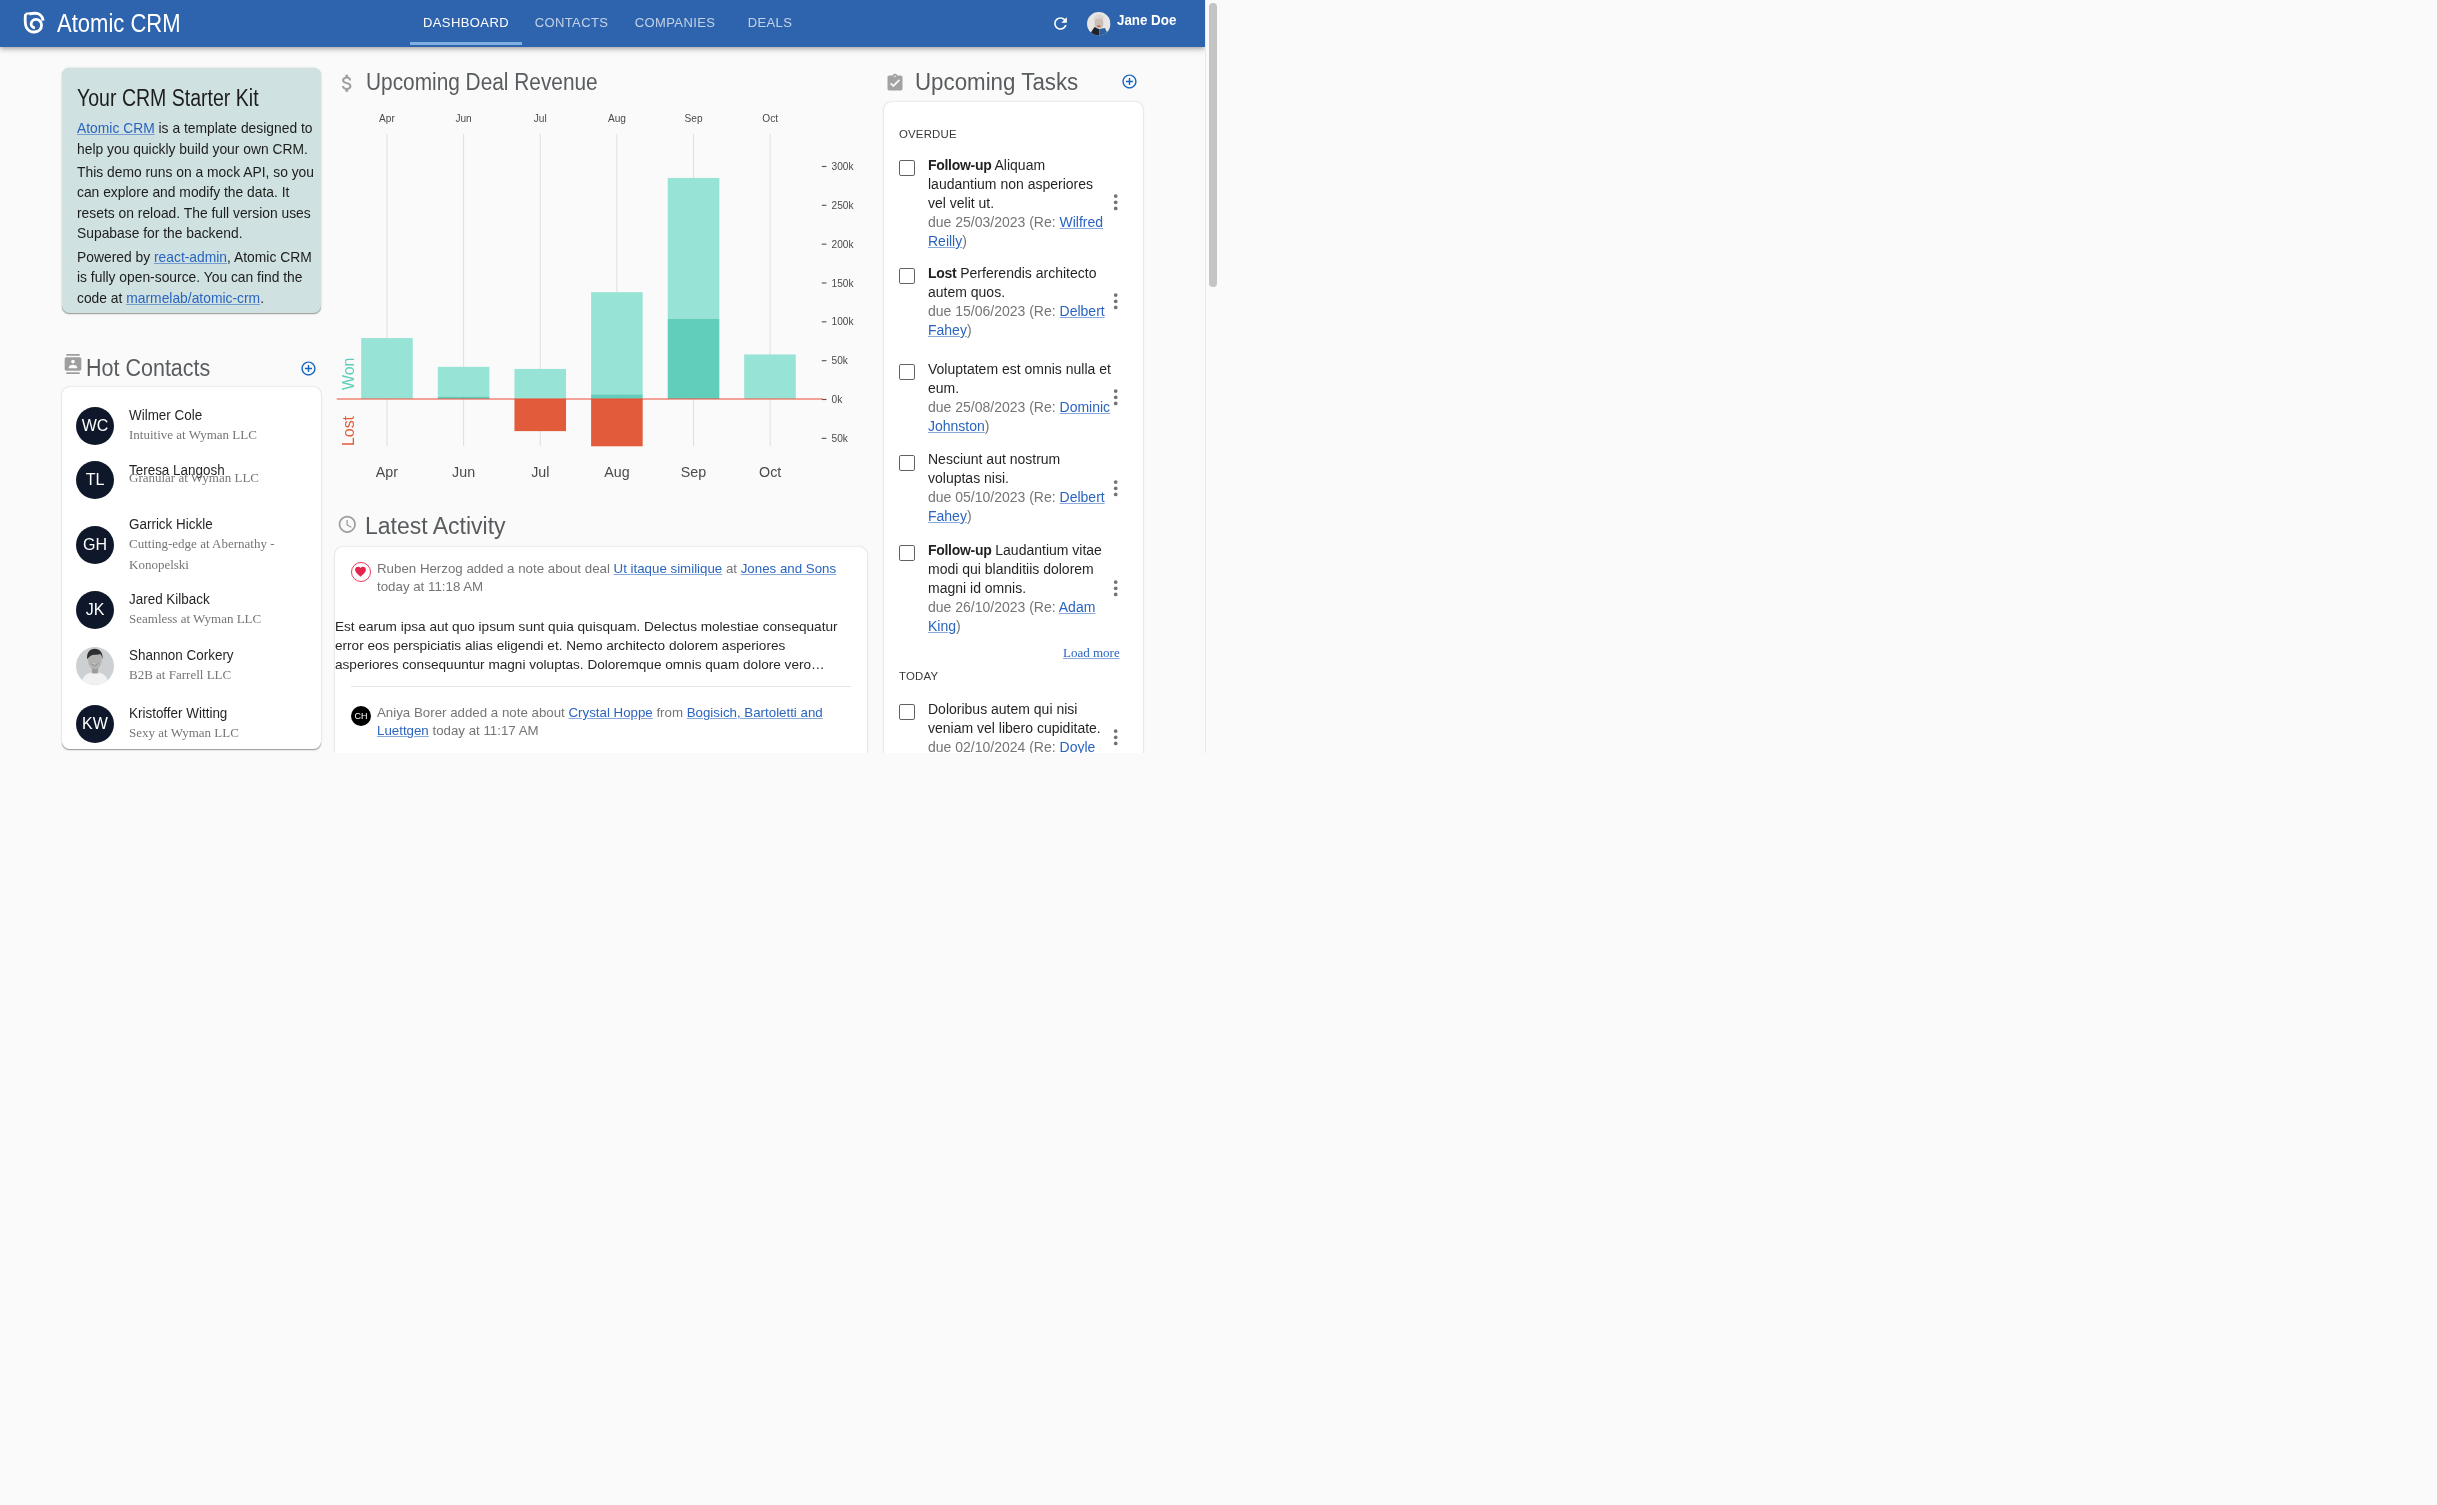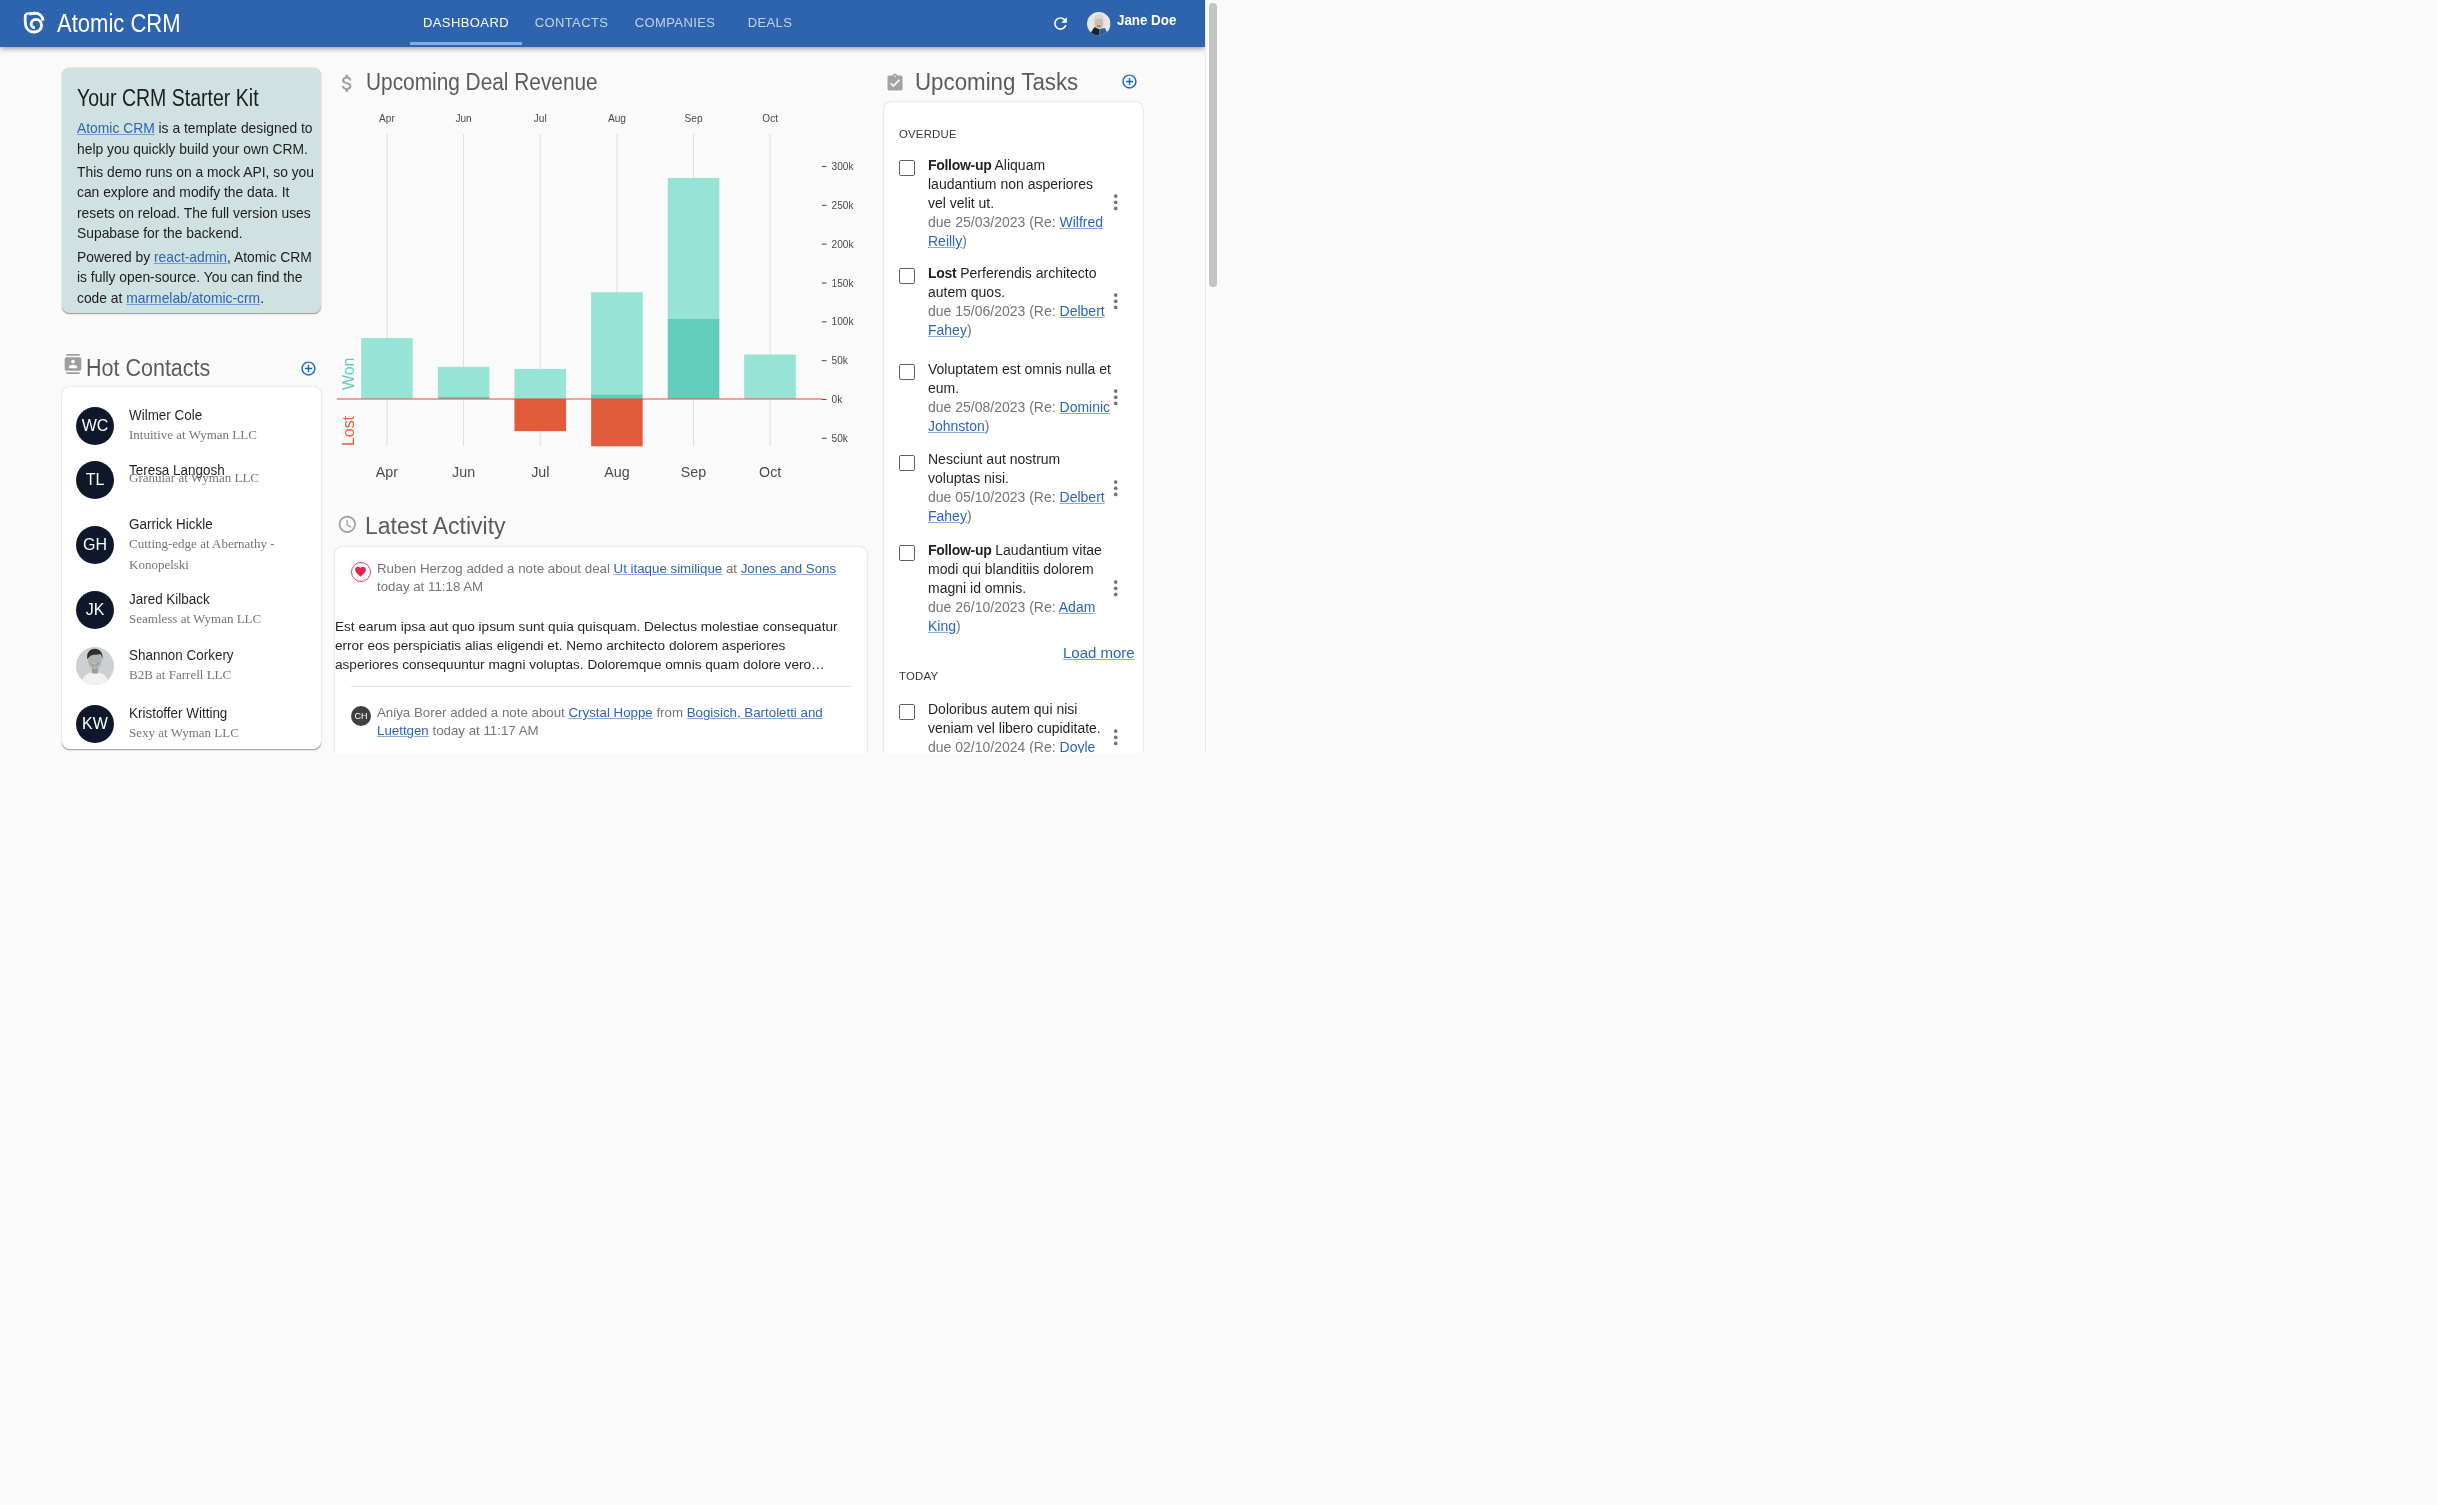--- a/index.html
+++ b/index.html
@@ -193,21 +193,21 @@
 <div class="sechead" style="left:365px;top:511px;">Latest Activity</div>
 
 <div class="card" style="left:335px;top:547px;width:532px;height:221px;"></div>
 <div class="abs" style="left:351px;top:562px;width:20px;height:20px;border-radius:50%;border:1.3px solid #ed3b59;background:#fff;"></div>
 <svg class="abs" style="left:354px;top:565px;" width="13" height="12.2" viewBox="0 0 24 22" fill="#e3244c">
   <path d="M12 21.35l-1.45-1.32C5.4 15.36 2 12.28 2 8.5 2 5.42 4.42 3 7.5 3c1.74 0 3.41.81 4.5 2.09C13.09 3.81 14.76 3 16.5 3 19.58 3 22 5.42 22 8.5c0 3.78-3.4 6.86-8.55 11.54L12 21.35z"></path>
 </svg>
 <div class="abs nw" style="left:377px;top:560px;font-size:13.3px;line-height:18.4px;color:#757575;">Ruben Herzog added a note about deal <a href="#">Ut itaque similique</a> at <a href="#">Jones and Sons</a><br>today at 11:18 AM</div>
 <div class="abs nw" style="left:335px;top:617px;font-size:13.6px;line-height:19px;color:#272727;">Est earum ipsa aut quo ipsum sunt quia quisquam. Delectus molestiae consequatur<br>error eos perspiciatis alias eligendi et. Nemo architecto dolorem asperiores<br>asperiores consequuntur magni voluptas. Doloremque omnis quam dolore vero…</div>
 <div class="abs" style="left:351px;top:686px;width:500px;height:0.9px;background:#e4e4e4;"></div>
-<div class="abs" style="left:351px;top:706px;width:20px;height:20px;border-radius:50%;background:#404040;color:#fff;font-size:9px;text-align:center;line-height:20px;">CH</div>
+<div class="abs" style="left:351px;top:706px;width:20px;height:20px;border-radius:50%;background:#000000;color:#fff;font-size:9px;text-align:center;line-height:20px;">CH</div>
 <div class="abs nw" style="left:377px;top:704px;font-size:13.3px;line-height:18.4px;color:#757575;">Aniya Borer added a note about <a href="#">Crystal Hoppe</a> from <a href="#">Bogisich, Bartoletti and<br>Luettgen</a> today at 11:17 AM</div>
 
 <svg class="abs" style="left:885px;top:73px;" width="20" height="20" viewBox="0 0 24 24" fill="#a2a2a2">
   <path d="M19 3h-4.18C14.4 1.84 13.3 1 12 1c-1.3 0-2.4.84-2.82 2H5c-1.1 0-2 .9-2 2v14c0 1.1.9 2 2 2h14c1.1 0 2-.9 2-2V5c0-1.1-.9-2-2-2zm-7 0c.55 0 1 .45 1 1s-.45 1-1 1-1-.45-1-1 .45-1 1-1zm-2 14l-4-4 1.41-1.41L10 14.17l6.59-6.59L18 9l-8 8z"></path>
 </svg>
 <div class="sechead" style="left:915px;top:67px;transform:scaleX(.97);">Upcoming Tasks</div>
 <svg class="abs" style="left:1121px;top:73px;" width="17" height="17" viewBox="0 0 24 24" fill="#1565c0">
   <path d="M13 7h-2v4H7v2h4v4h2v-4h4v-2h-4V7zm-1-5C6.48 2 2 6.48 2 12s4.48 10 10 10 10-4.48 10-10S17.52 2 12 2zm0 18c-4.41 0-8-3.59-8-8s3.59-8 8-8 8 3.59 8 8-3.59 8-8 8z"></path>
 </svg>
 
@@ -257,21 +257,21 @@
 <div class="task" style="top:541px;">
   <b>Follow-up</b> Laudantium vitae<br>modi qui blanditiis dolorem<br>magni id omnis.<br><span class="due">due 26/10/2023 (Re: <a href="#">Adam<br>King</a>)</span>
 </div>
 <div class="cb" style="left:899px;top:545px;"></div>
 <svg class="dots" style="left:1111px;top:578px;" width="9.4" height="20.6" viewBox="0 0 10 22" fill="#737373">
     <circle cx="5" cy="4.4" r="2"></circle>
     <circle cx="5" cy="11" r="2"></circle>
     <circle cx="5" cy="17.6" r="2"></circle>
   </svg>
 
-<div class="abs nw" style="left:1063px;top:643px;font-size:15px;line-height:19px;"><a href="#">Load more</a></div>
+<div class="abs nw" style="left:1063px;top:643px;font-size:13px;line-height:19px;font-family:Liberation Serif, serif;"><a href="#">Load more</a></div>
 <div class="ov" style="top:668px;">TODAY</div>
 
 <div class="task" style="top:700px;">
   Doloribus autem qui nisi<br>veniam vel libero cupiditate.<br><span class="due">due 02/10/2024 (Re: <a href="#">Doyle</a></span>
 </div>
 <div class="cb" style="left:899px;top:704px;"></div>
 <svg class="dots" style="left:1111px;top:727px;" width="9.4" height="20.6" viewBox="0 0 10 22" fill="#737373">
     <circle cx="5" cy="4.4" r="2"></circle>
     <circle cx="5" cy="11" r="2"></circle>
     <circle cx="5" cy="17.6" r="2"></circle>

